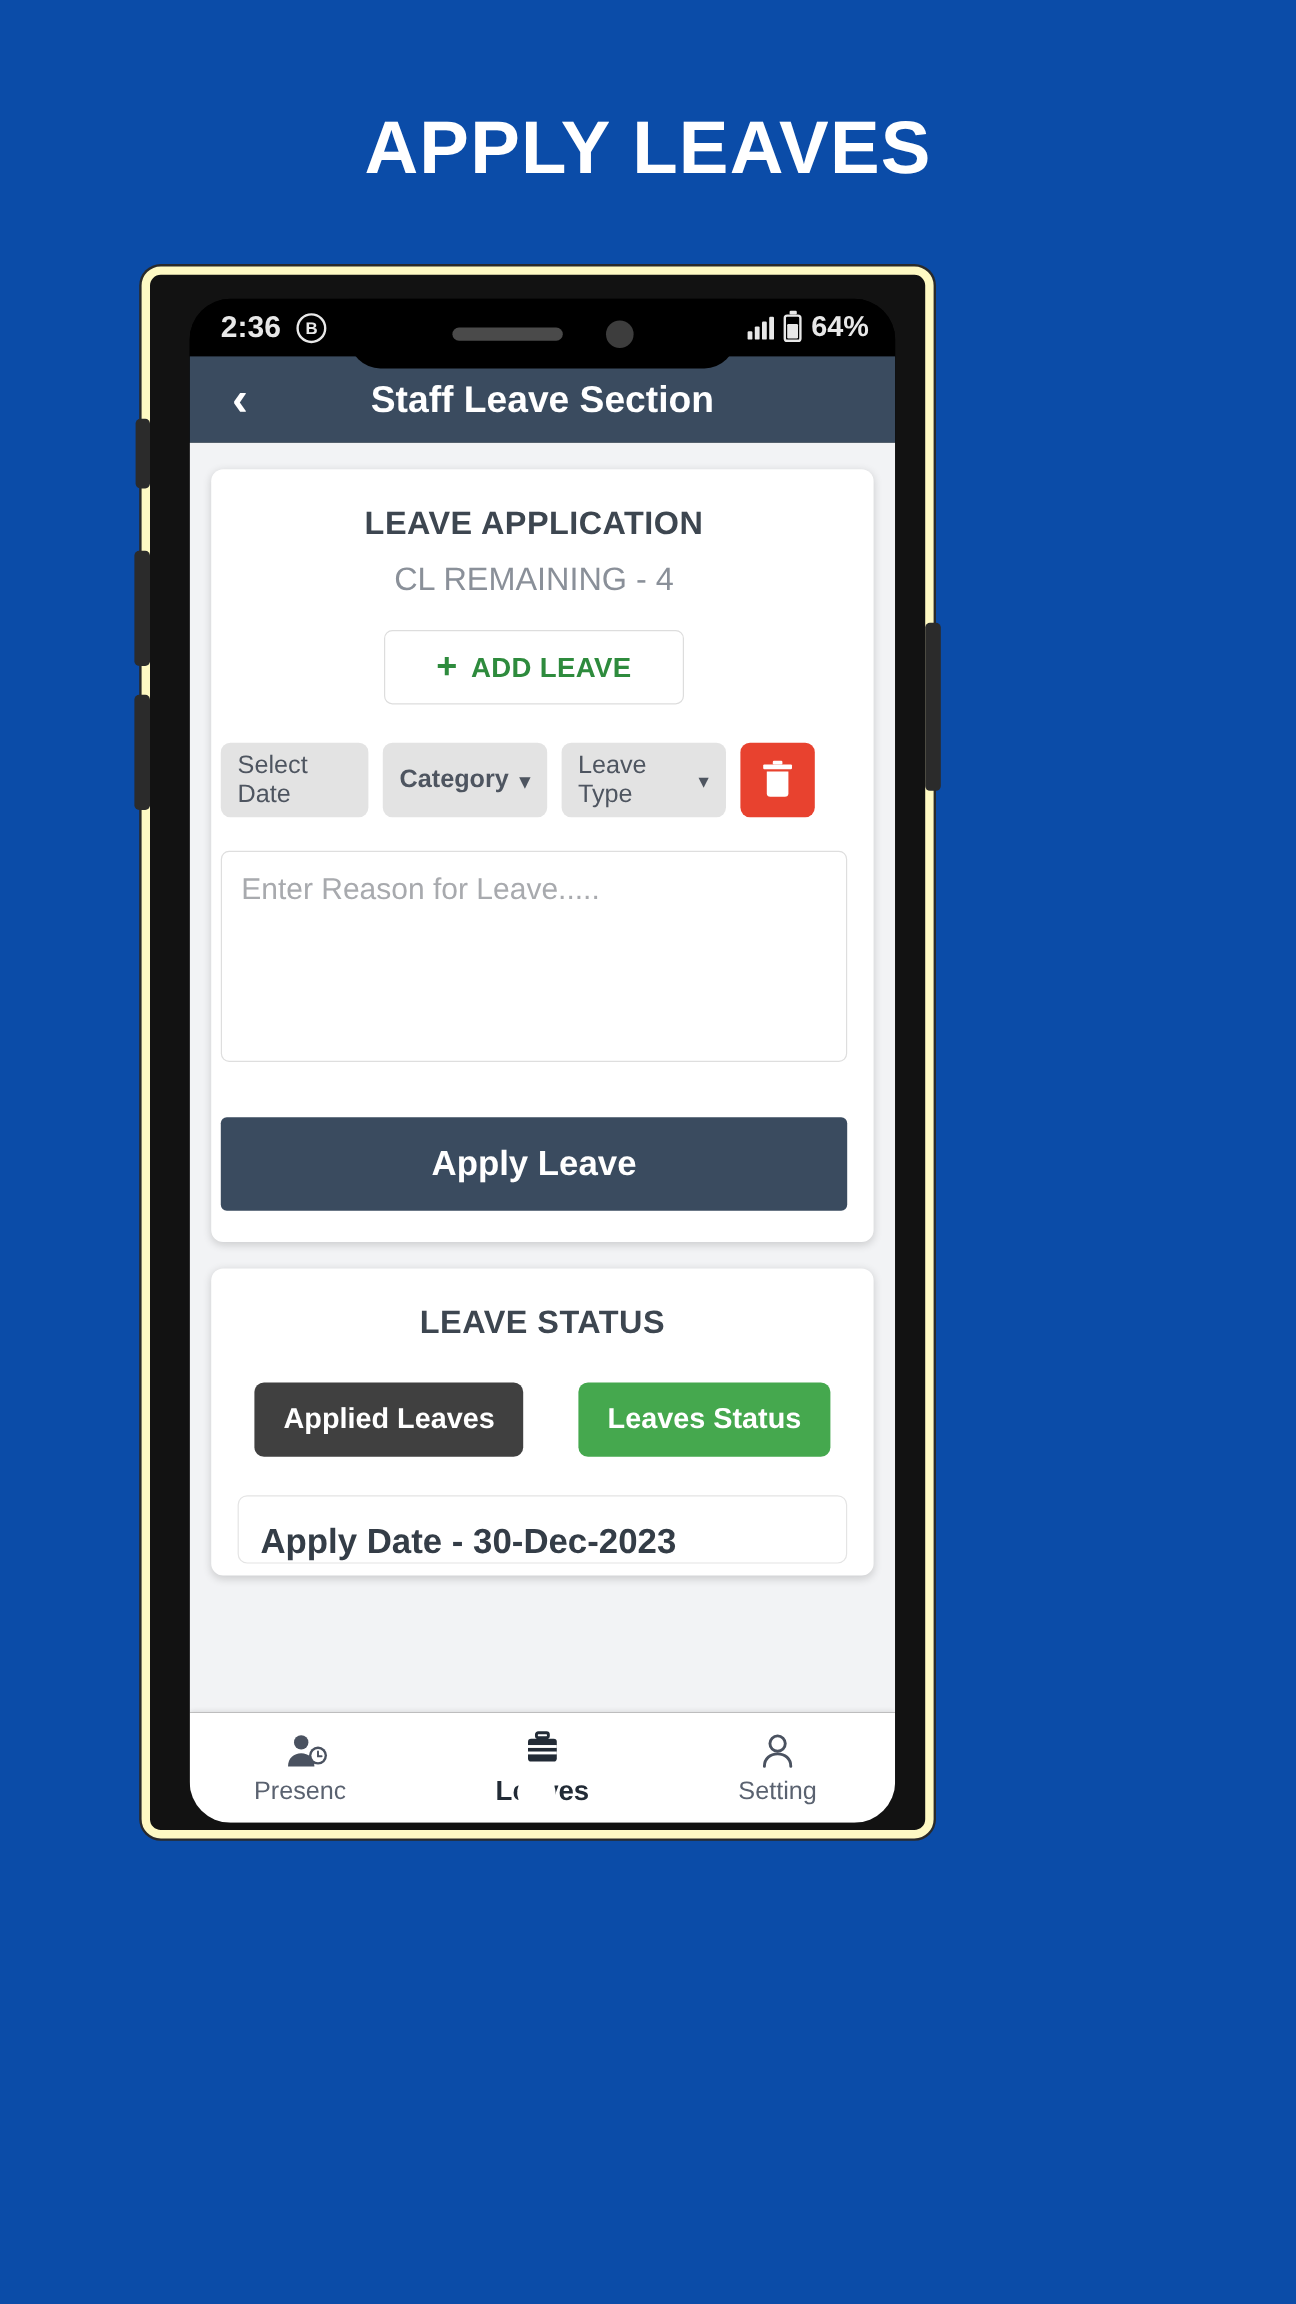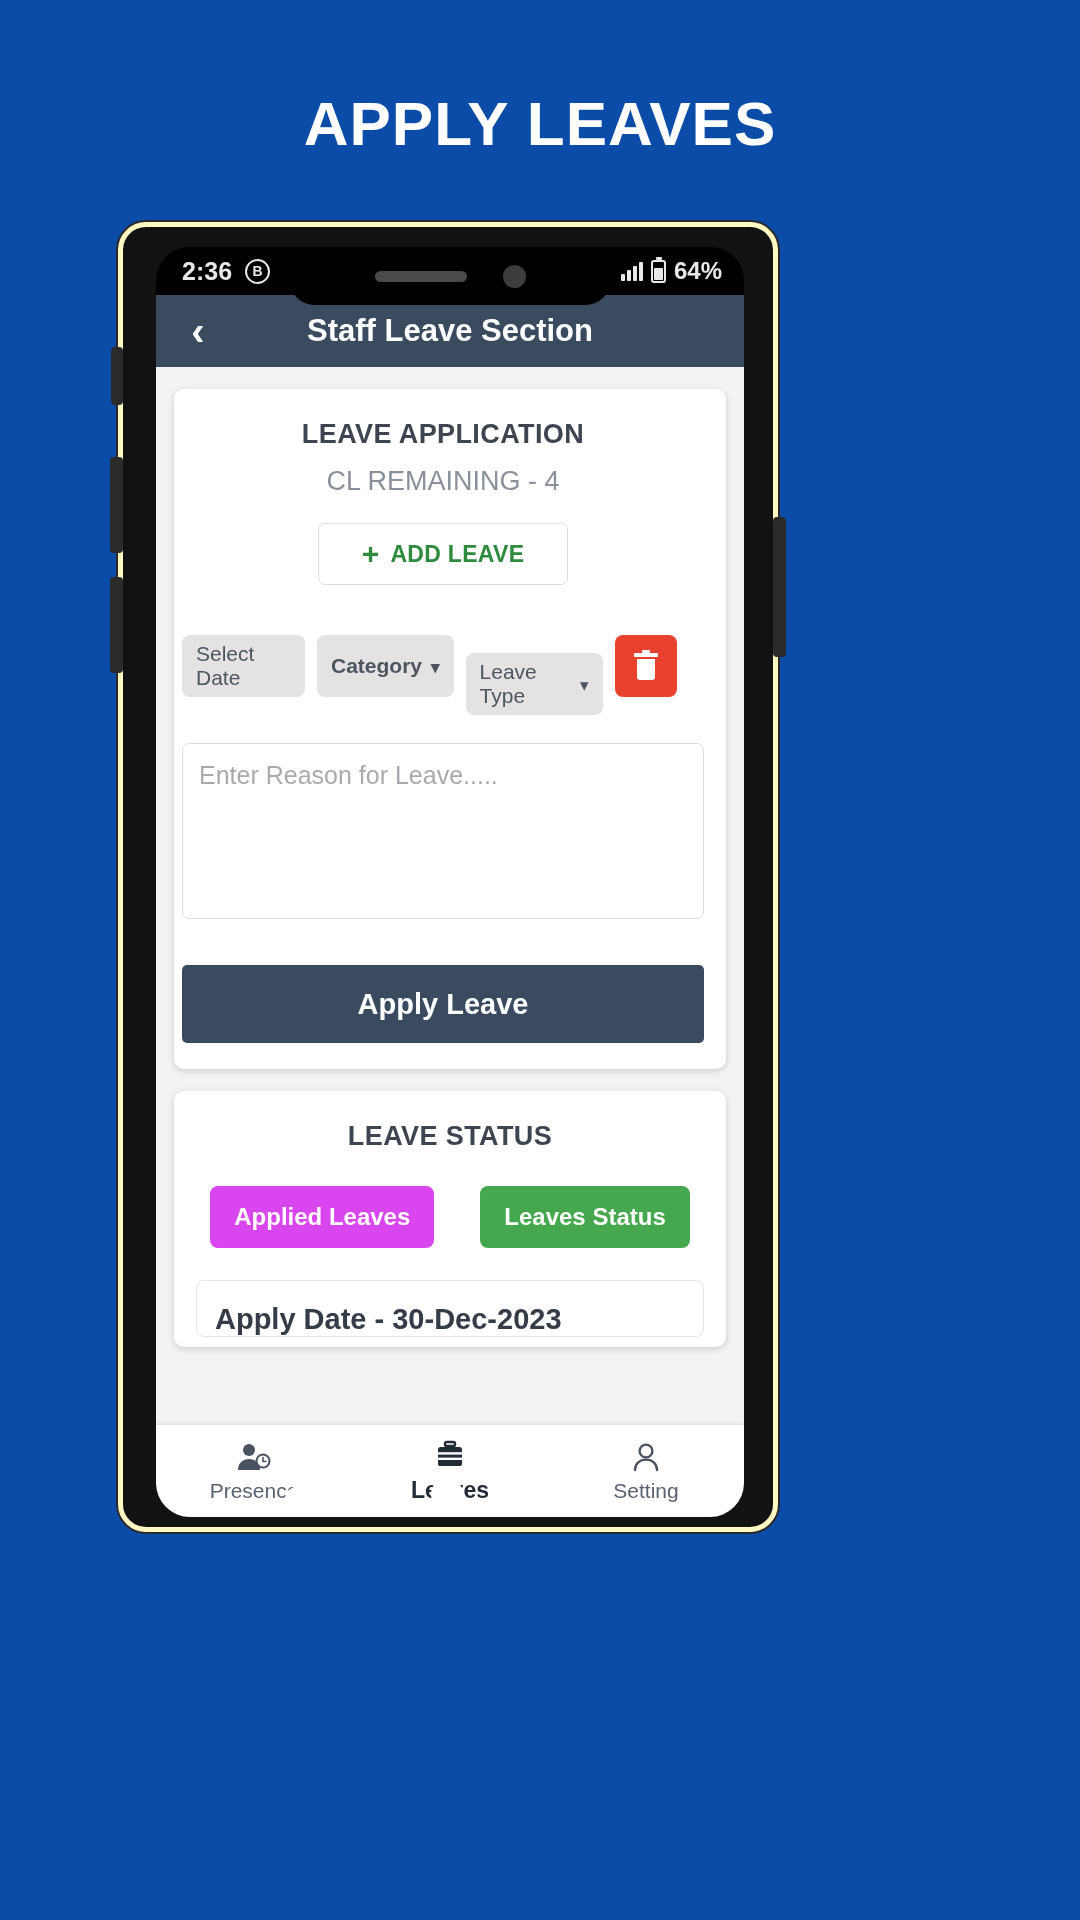--- a/index.html
+++ b/index.html
@@ -19,22 +19,22 @@
     font-size: 62px;
     font-weight: 700;
     letter-spacing: 1px;
   }
 
   
   .phone {
     position: absolute; left: 118px; top: 222px;
     width: 660px; height: 1310px;
     background: #121212;
-    border-radius: 28px;
-    border: 5px solid #fef9c3;
+    border-radius: 16px;
+    border: 7px solid #fef9c3;
     box-shadow: 0 0 0 2px #2a2a2a;
   }
   
   .btn-side { position: absolute; background: #2b2b2b; border-radius: 4px; }
   .btn-l1 { left: -12px; top: 120px; width: 12px; height: 58px; }
   .btn-l2 { left: -13px; top: 230px; width: 13px; height: 96px; }
   .btn-l3 { left: -13px; top: 350px; width: 13px; height: 96px; }
   .btn-r1 { right: -13px; top: 290px; width: 13px; height: 140px; }
 
   .screen {
@@ -128,21 +128,21 @@
     display: flex; align-items: center; gap: 12px; margin-top: 32px;
   }
   .chip {
     background: #E3E3E3; border-radius: 8px; height: 62px;
     display: flex; align-items: center; justify-content: center; gap: 9px;
     color: #4e5560; font-size: 21px; font-weight: 500;
     padding: 0 14px;
   }
   .chip.date { flex: 0 0 123px; }
   .chip.cat  { flex: 0 0 127px; font-weight: bold; }
-  .chip.type { flex: 0 0 137px; margin-top: 36px; }
+  .chip.type { flex: 0 0 137px; }
   .caret { font-size: 17px; line-height: 1; transform: translateY(1px); }
   .del-btn {
     flex: 0 0 62px; height: 62px; background: #E8422F; border-radius: 8px;
     display: flex; align-items: center; justify-content: center;
   }
   .trash { width: 24px; height: 27px; position: relative; }
   .trash-lid {
     position: absolute; top: 0; left: 0; width: 24px; height: 4px;
     background: #fff; border-radius: 1px;
   }
@@ -175,21 +175,21 @@
     font-size: 27px; font-weight: 700; letter-spacing: .4px;
   }
   .status-btn-row {
     display: flex; justify-content: center; gap: 46px; margin-top: 34px;
   }
   .pill {
     height: 62px; border-radius: 8px; padding: 0 24px;
     display: flex; align-items: center; justify-content: center;
     color: #fff; font-size: 24px; font-weight: 700;
   }
-  .pill.applied { background: #d946ef; }
+  .pill.applied { background: #404040; }
   .pill.statusb { background: #45A košíku; }
   .pill.statusb { background: #45A84E; }
 
   .apply-entry {
     margin-top: 32px; border: 1px solid #E4E4E4; border-radius: 8px;
     padding: 22px 2px 0 18px;
   }
   .apply-date {
     color: #343d47; font-size: 29px; font-weight: 700;
   }

